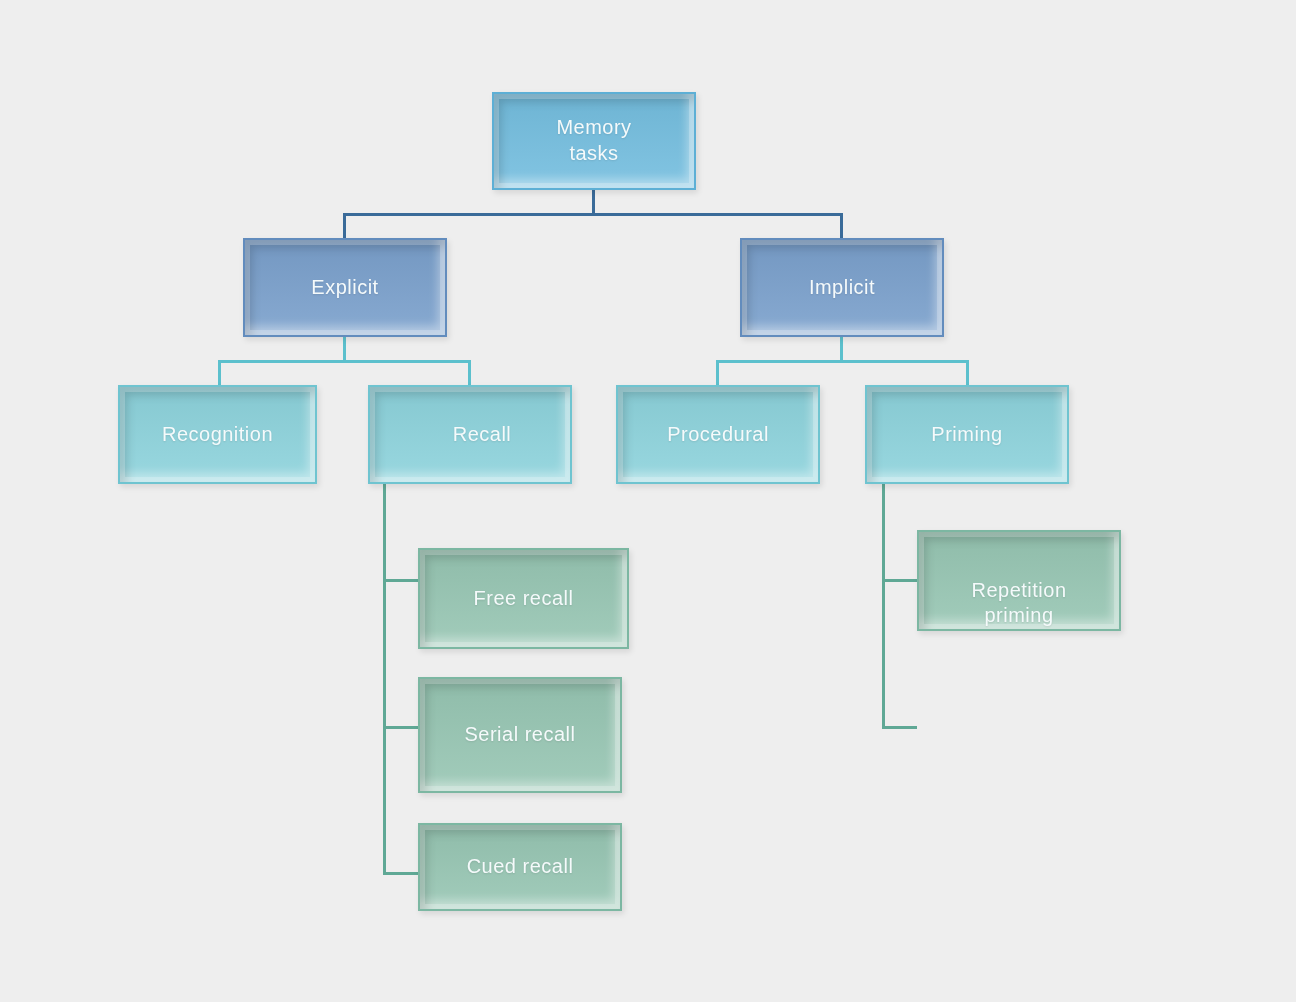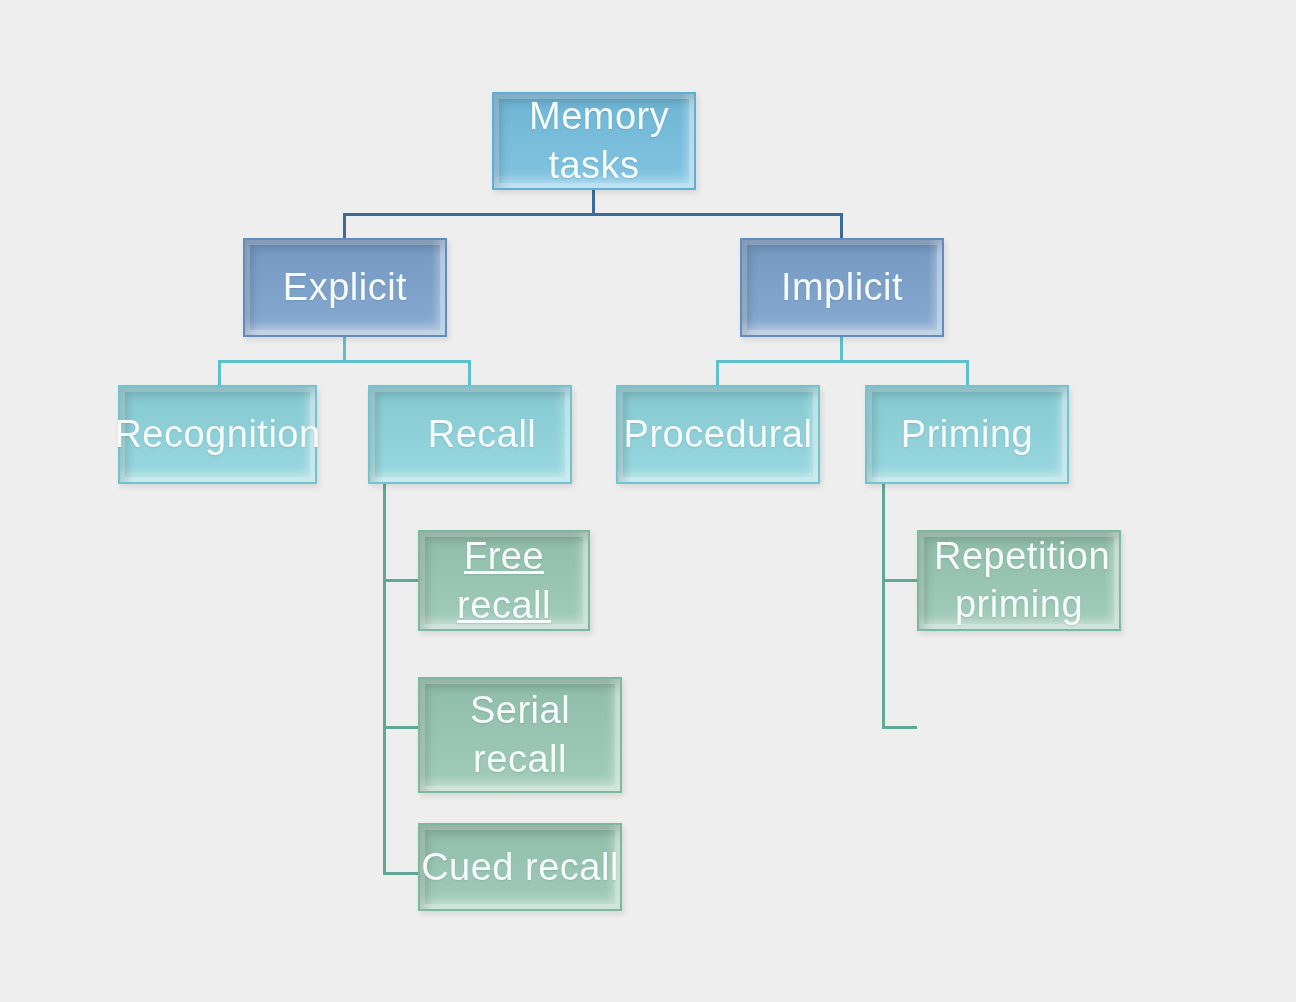--- a/index.html
+++ b/index.html
@@ -14,21 +14,21 @@
   }
 
   
   .node {
     position: absolute;
     display: flex;
     align-items: center;
     justify-content: center;
     text-align: center;
     color: var(--text, #f5fafb);
-    font-size: 38px;
+    font-size: 20px;
     line-height: 1.28;
     letter-spacing: 0.5px;
     box-sizing: border-box;
     background-image: linear-gradient(180deg, rgba(0,0,0,0.05), rgba(255,255,255,0.10));
     box-shadow:
       inset 0 0 0 5px rgba(255,255,255,0.22),
       inset 7px 8px 10px rgba(0,0,0,0.16),
       inset -7px -9px 10px rgba(255,255,255,0.38),
       2px 3px 6px rgba(0,0,0,0.10);
     text-shadow: 0 1px 2px rgba(0,0,0,0.10);
@@ -41,21 +41,21 @@
   .green { background-color: var(--level4-fill); border: 2px solid var(--level4-border); }
 
   
   #n-memory      { left: 492px; top:  92px; width: 204px; height:  98px; }
   #n-explicit    { left: 243px; top: 238px; width: 204px; height:  99px; }
   #n-implicit    { left: 740px; top: 238px; width: 204px; height:  99px; }
   #n-recognition { left: 118px; top: 385px; width: 199px; height:  99px; }
   #n-recall      { left: 368px; top: 385px; width: 204px; height:  99px; padding-left: 24px; }
   #n-procedural  { left: 616px; top: 385px; width: 204px; height:  99px; }
   #n-priming     { left: 865px; top: 385px; width: 204px; height:  99px; }
-  #n-free        { left: 418px; top: 530px; width: 172px; height: 101px; text-decoration: underline; }
+  #n-free        { left: 418px; top: 548px; width: 211px; height: 101px; }
   #n-serial      { left: 418px; top: 677px; width: 204px; height: 116px; }
   #n-cued        { left: 418px; top: 823px; width: 204px; height: 88px; }
   #n-repetition  { left: 917px; top: 530px; width: 204px; height: 101px; align-items: flex-end; }
   #n-semantic    { left: 917px; top: 677px; width: 204px; height: 101px; }
 
   #n-memory .label { max-width: 130px; }       
   #n-repetition .label, #n-semantic .label { max-width: 170px; }
 
   
   .conn { position: absolute; }

